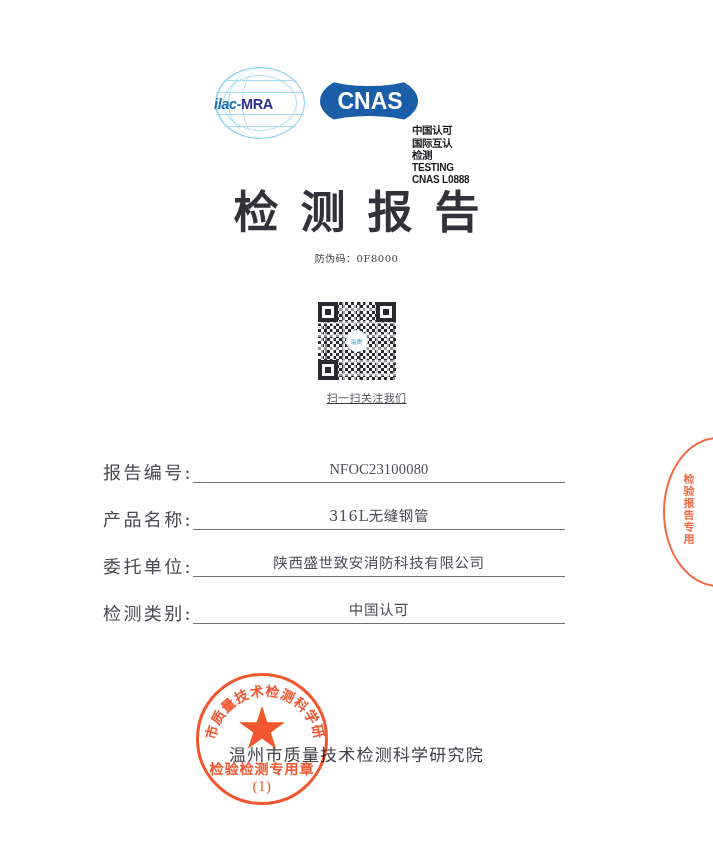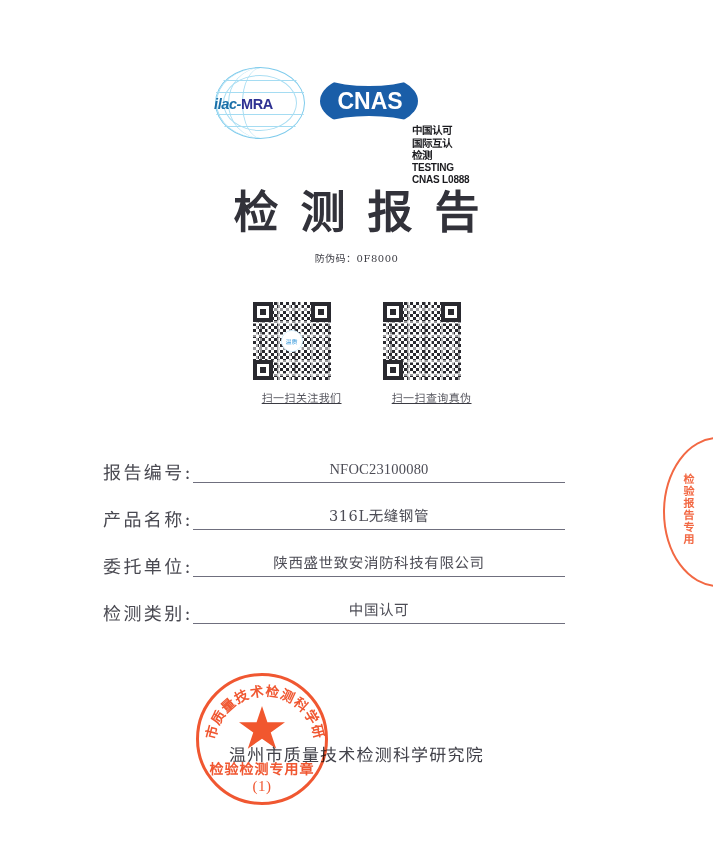--- a/index.html
+++ b/index.html
@@ -520,28 +520,20 @@
       <div class="qr-code">
         <div class="qr-finder tl"></div>
         <div class="qr-finder tr"></div>
         <div class="qr-finder bl"></div>
         <div class="qr-logo">温质</div>
       </div>
       <div class="qr-caption">扫一扫关注我们</div>
     </div>
 
 
-    <div class="qr-item">
-      <div class="qr-code">
-        <div class="qr-finder tl"></div>
-        <div class="qr-finder tr"></div>
-        <div class="qr-finder bl"></div>
-      </div>
-      <div class="qr-caption">扫一扫查询真伪</div>
-    </div>
   </div>
 
   <div class="form-area">
 
     <div class="form-row">
       <div class="form-label">报告编号:</div>
       <div class="form-valuewrap">
         <div class="form-value latin">NFOC23100080</div>
       </div>
     </div>

